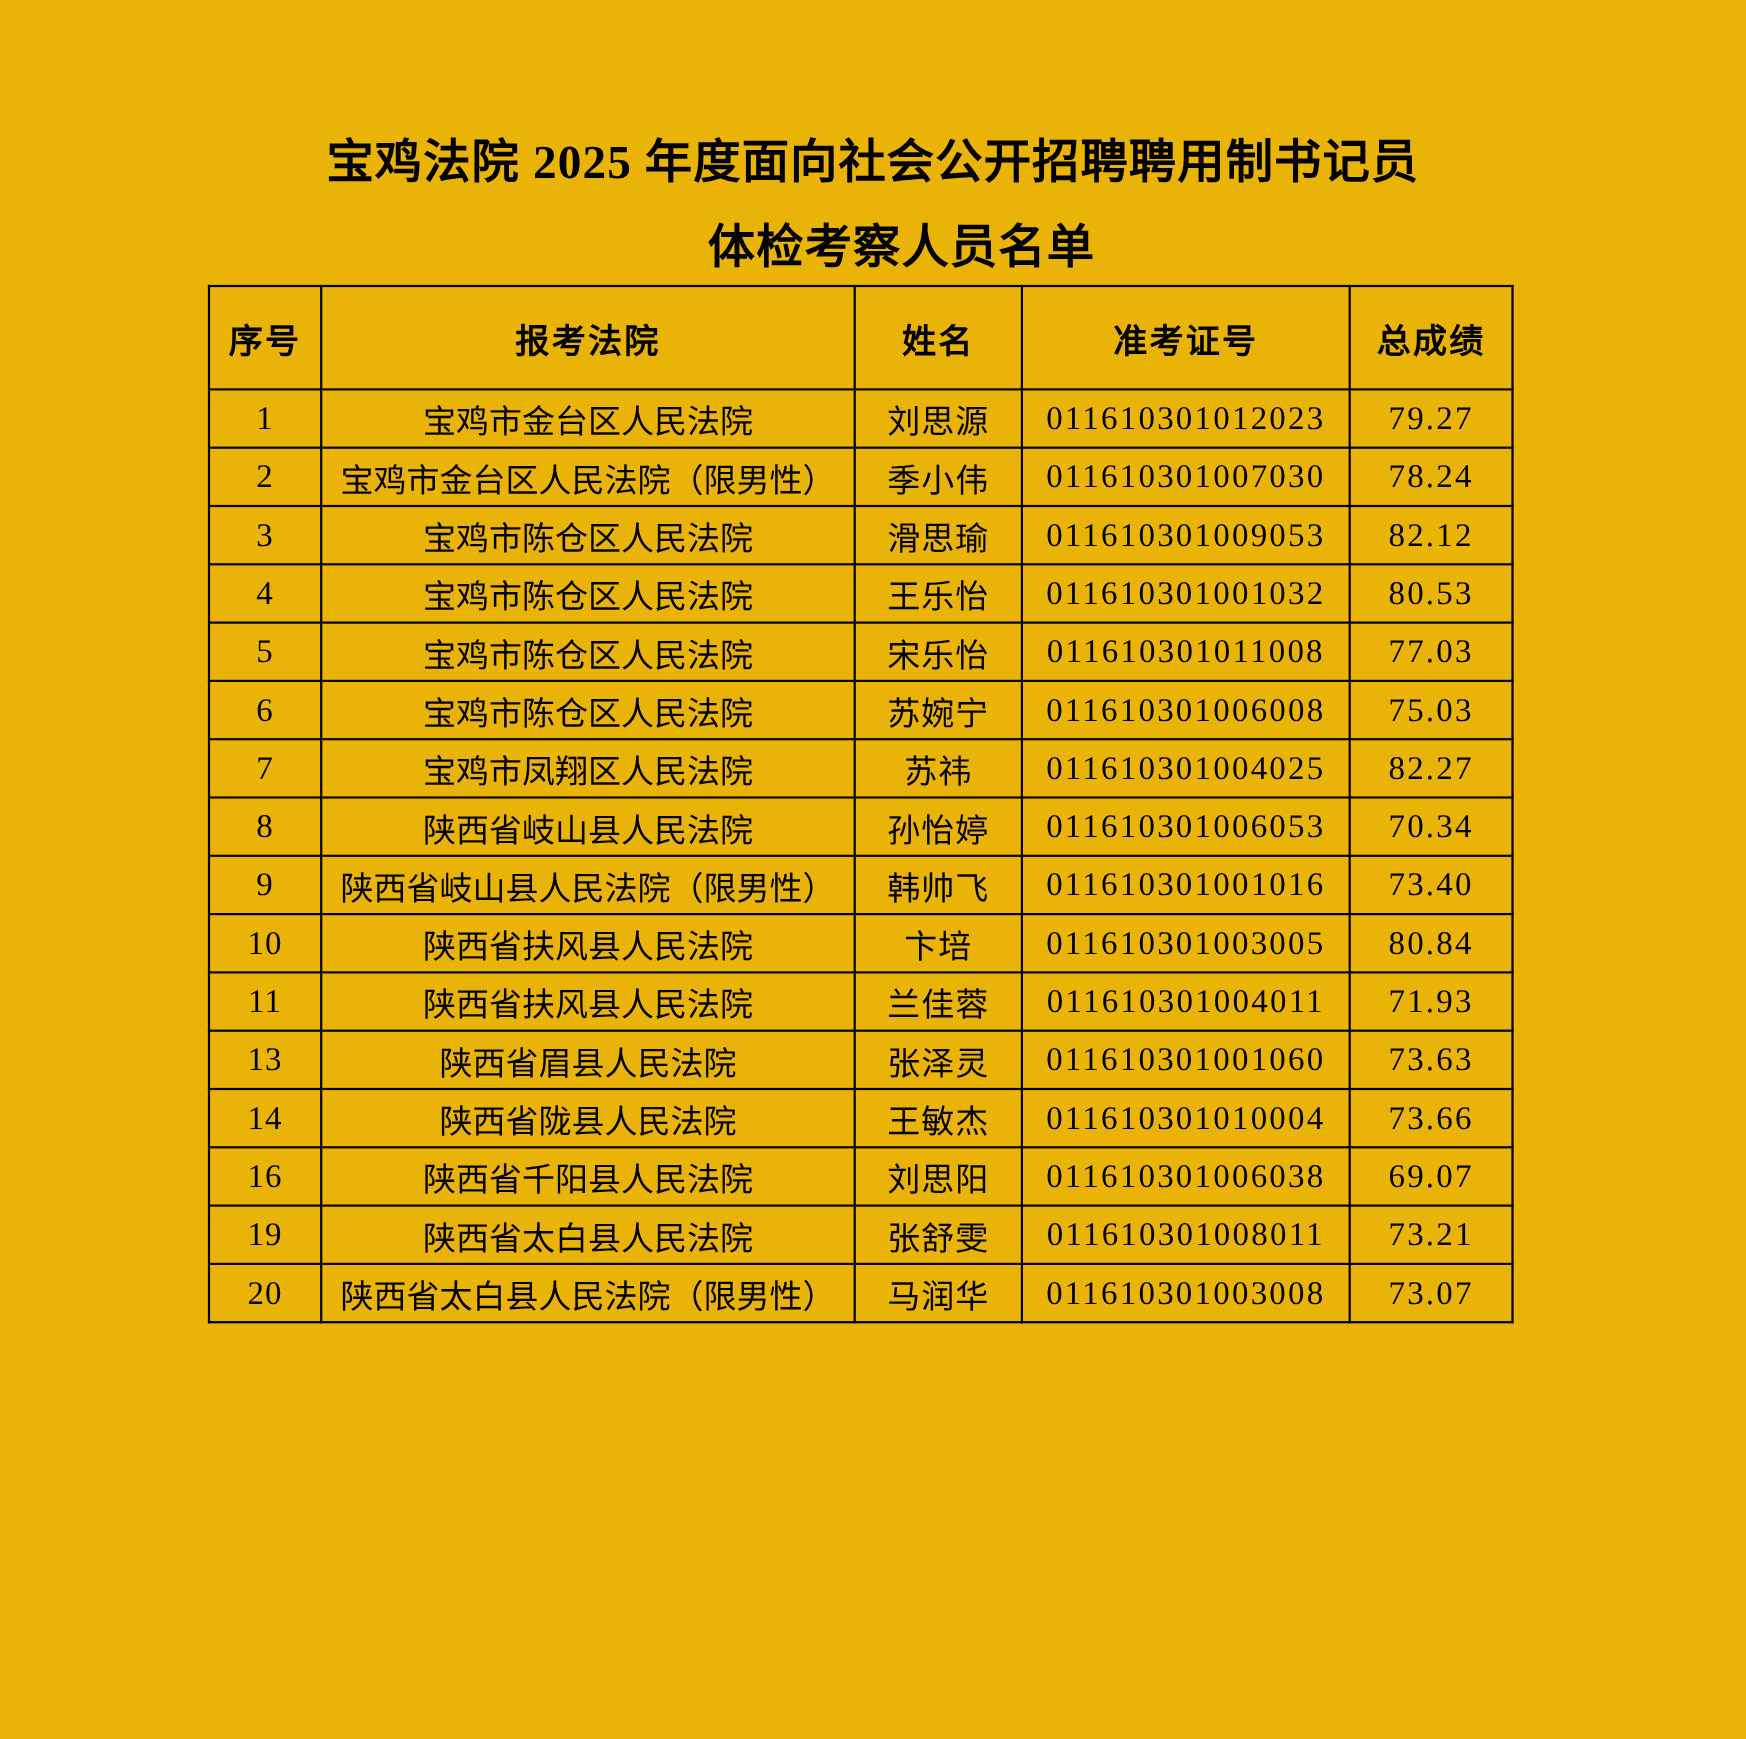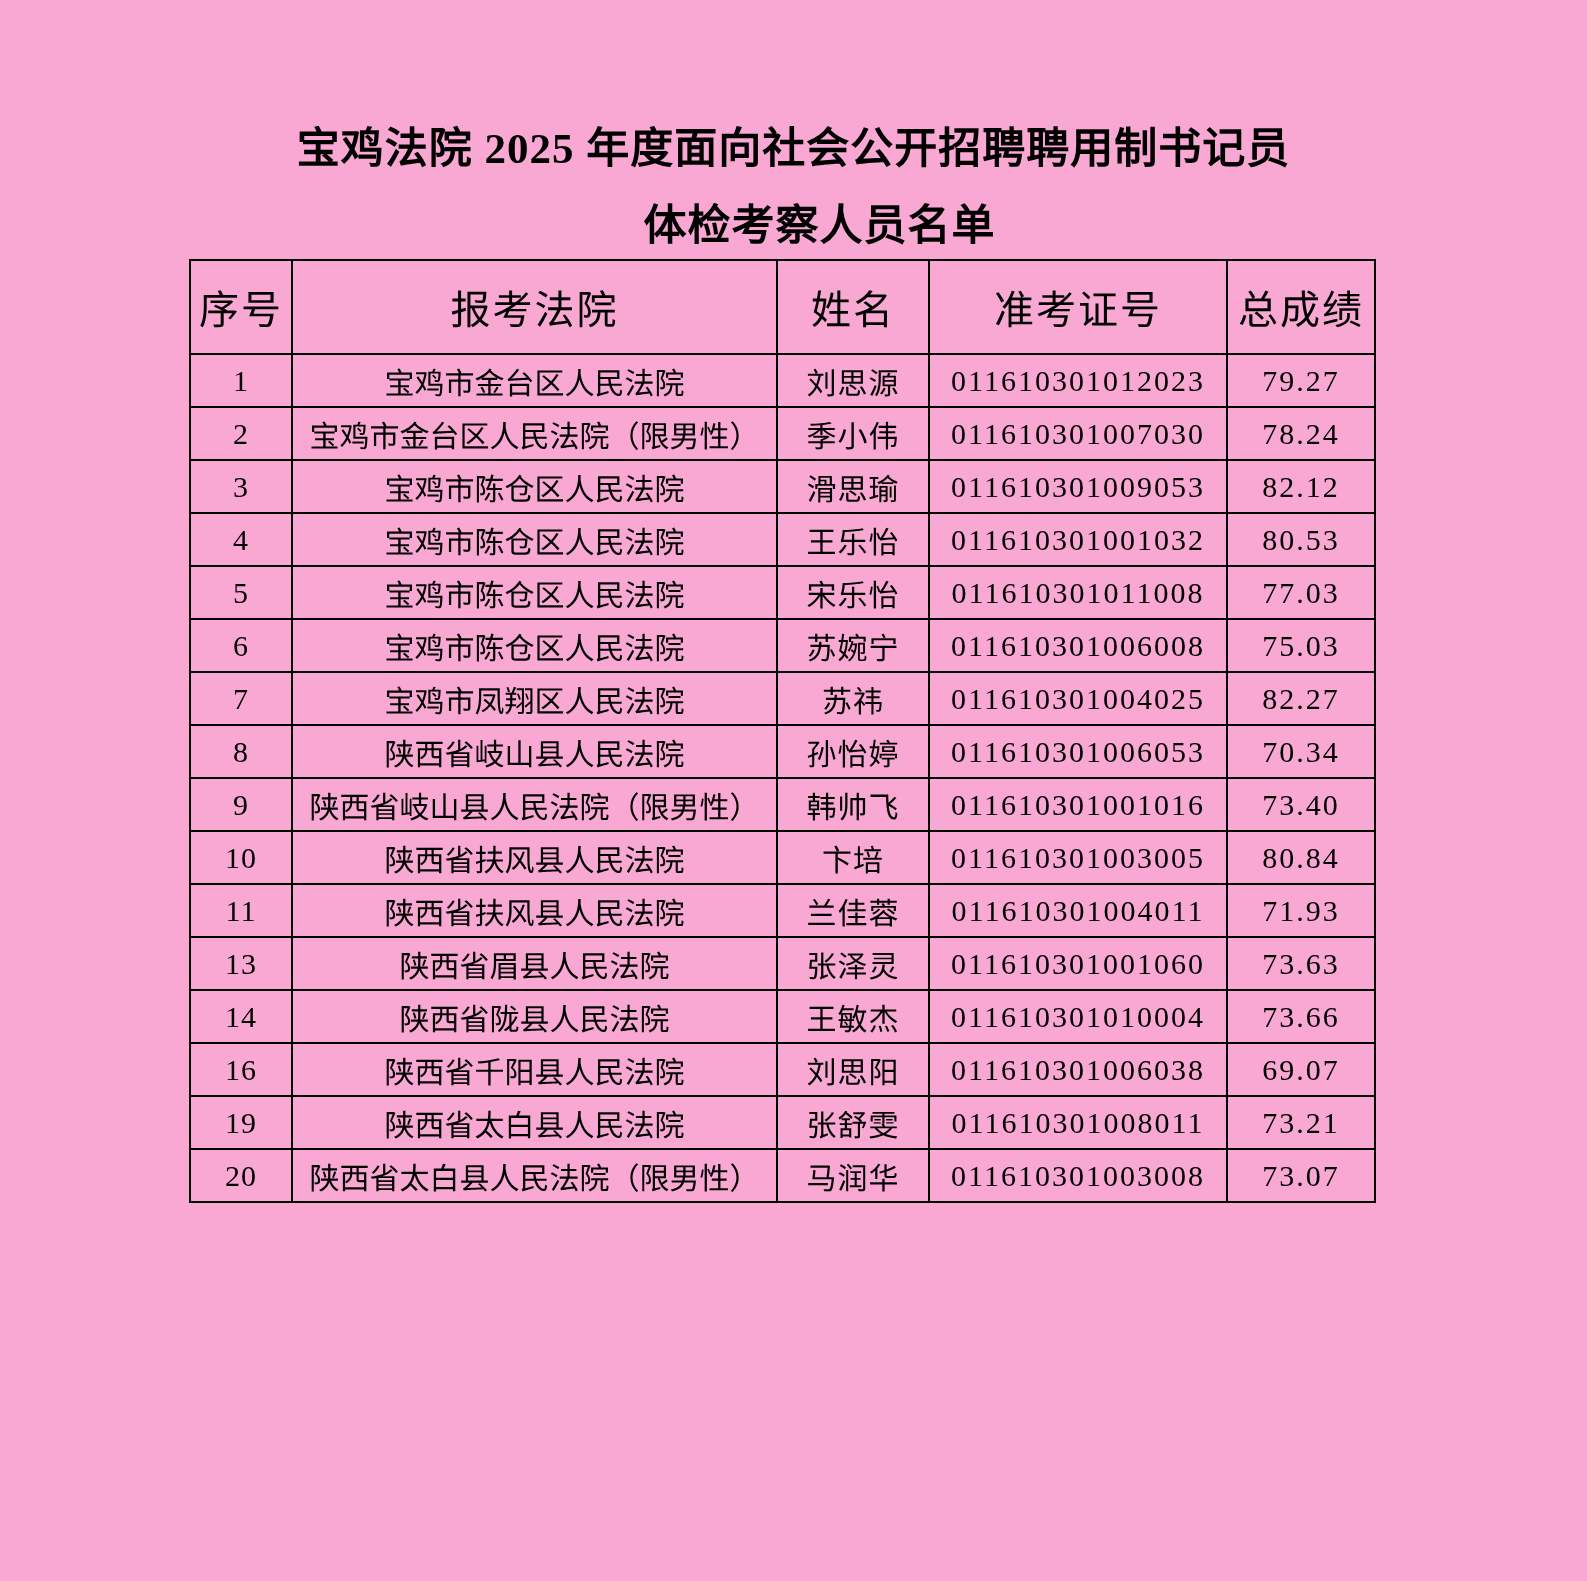--- a/index.html
+++ b/index.html
@@ -4,21 +4,21 @@
 <style>
   html, body {
     margin: 0;
     padding: 0;
     background: #ffffff;
   }
   .page {
     position: relative;
     width: 1587px;
     height: 1581px;
-    background: #f9a8d4;
+    background: #eab308;
     color: #000000;
     font-family: "Liberation Serif", "DejaVu Serif", serif;
     overflow: hidden;
   }
   .title-line {
     position: absolute;
     left: 0;
     width: 100%;
     text-align: center;
     font-size: 43px;
@@ -42,22 +42,22 @@
   table.roster td {
     border: 2px solid #000000;
     text-align: center;
     vertical-align: middle;
     padding: 0;
     overflow: hidden;
     white-space: nowrap;
   }
   table.roster thead th {
     height: 92px;
-    font-size: 40px;
-    font-weight: 400;
+    font-size: 31px;
+    font-weight: 700;
     letter-spacing: 2px;
     border-radius: 31px;
   }
   table.roster tbody td {
     height: 51px;
     font-size: 30px;
     font-weight: 400;
   }
   td.col-no    { letter-spacing: 1px; }
   td.col-court { letter-spacing: 0; }

